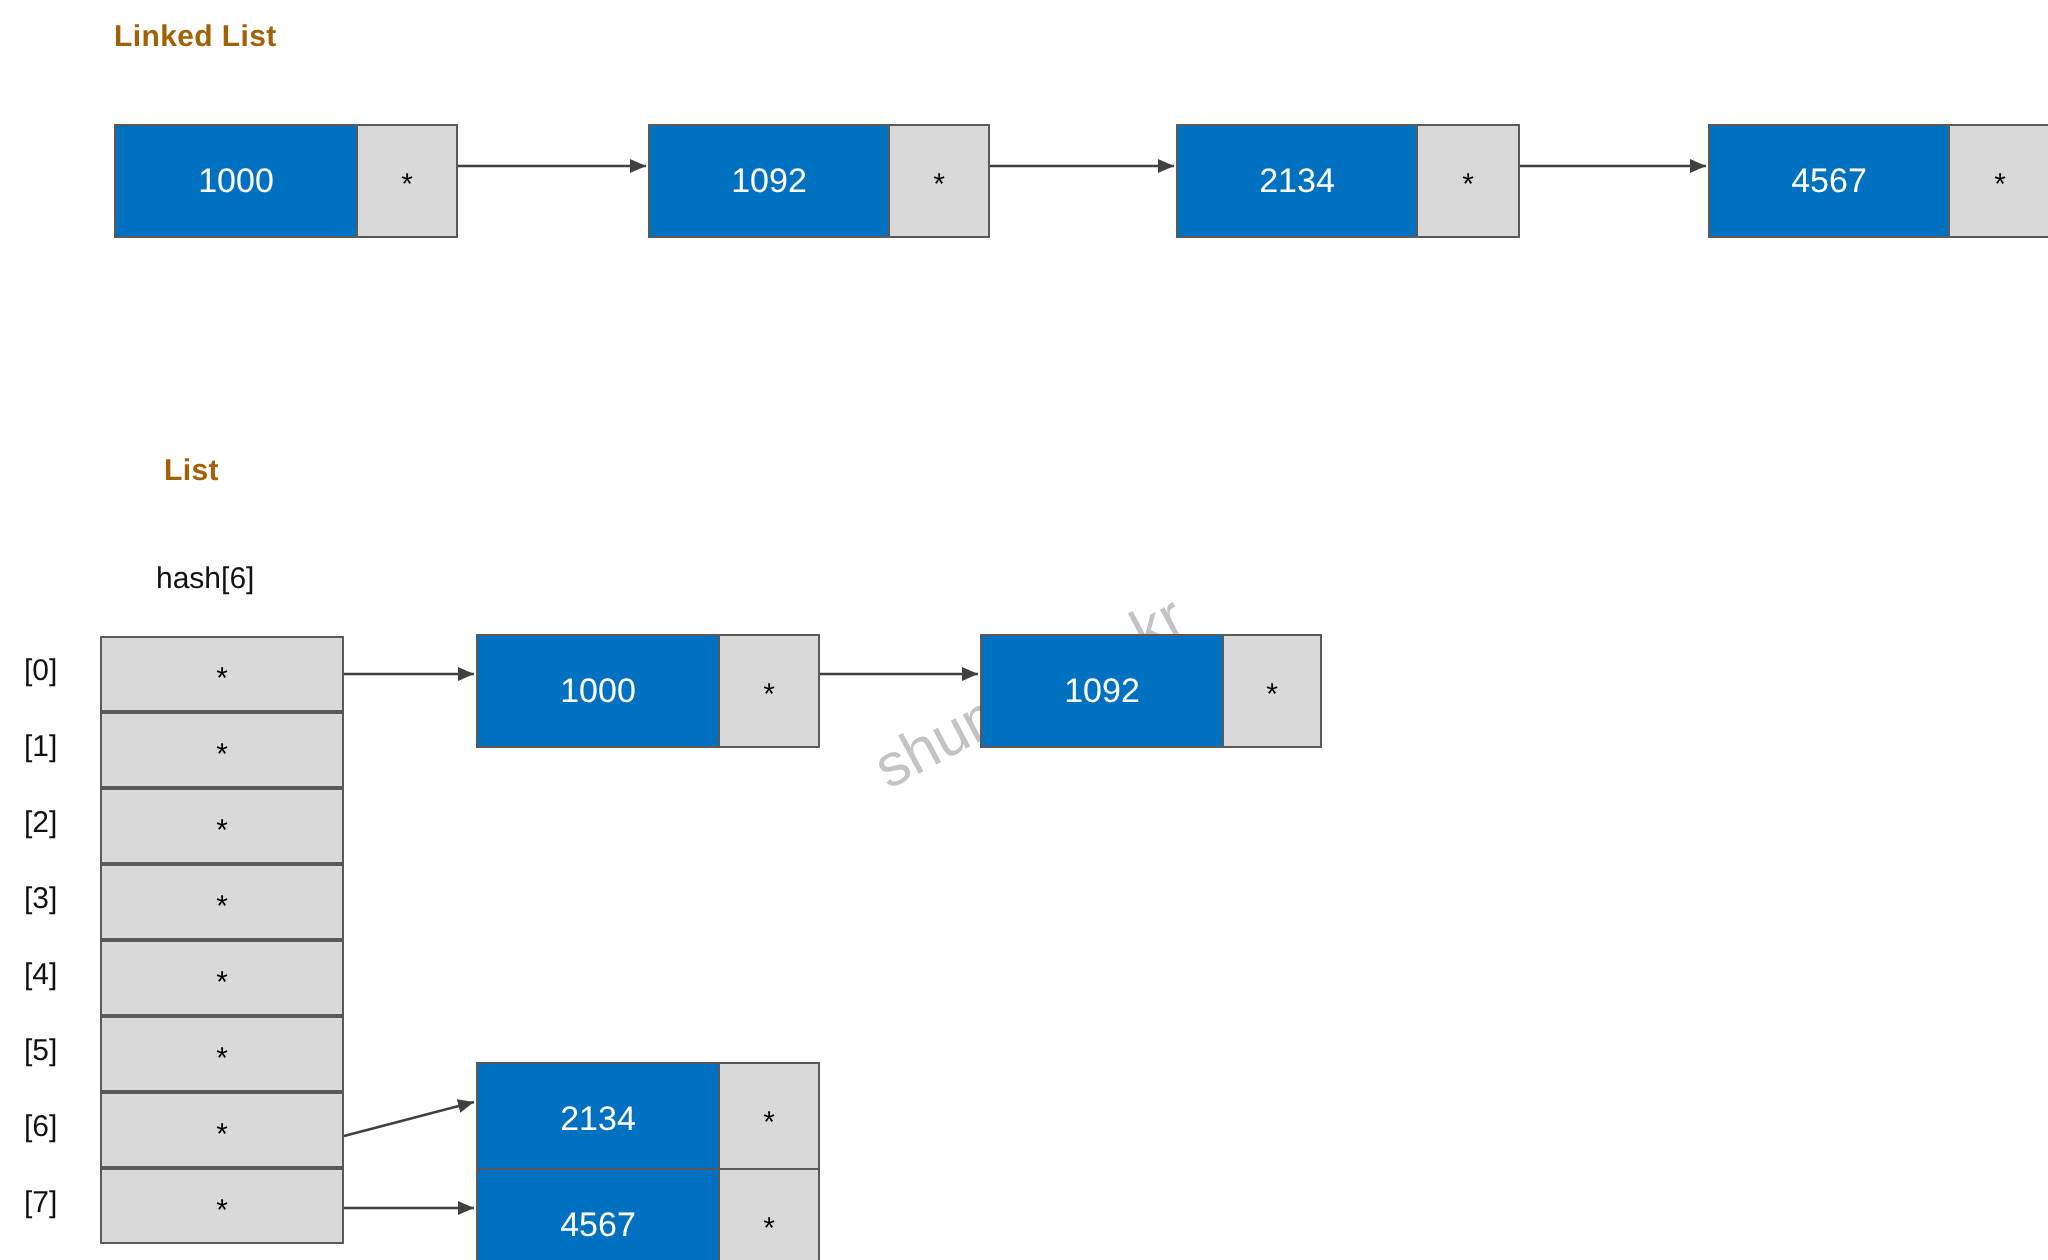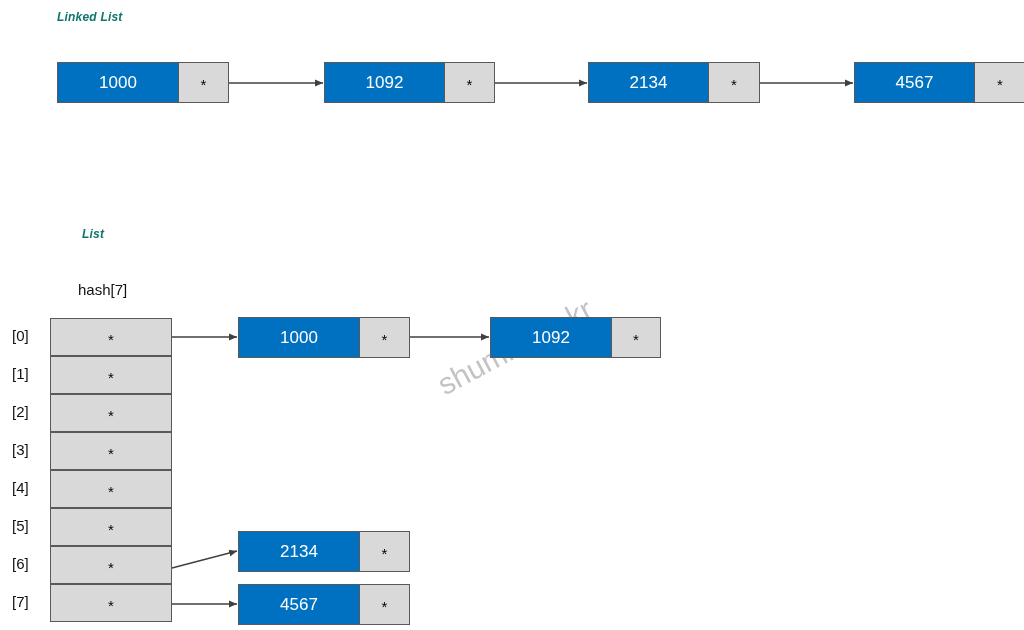--- a/index.html
+++ b/index.html
@@ -18,40 +18,39 @@
   .canvas {
     position: absolute;
     left: 0; top: 0;
     width: 1024px;
     height: 630px;
   }
   
   .heading {
     position: absolute;
     font-weight: bold;
-    font-size: 12px;
+    font-size: 15px;
     letter-spacing: .2px;
-    color: #0f766e;
-    white-space: nowrap;
-    font-style: italic;
+    color: #a16207;
+    white-space: nowrap;
   }
   .sublabel {
     position: absolute;
     font-size: 15px;
     font-weight: normal;
     color: #111111;
     white-space: nowrap;
   }
   
   .node {
     position: absolute;
     display: flex;
     box-sizing: border-box;
     border: 1px solid #595959;
-    height: 41px;
+    height: 57px;
   }
   .node .val {
     box-sizing: border-box;
     background: #0070c0;
     color: #ffffff;
     font-size: 17px;
     display: flex;
     align-items: center;
     justify-content: center;
     border-right: 1px solid #595959;
@@ -159,21 +158,21 @@
 
   <div class="node" style="left:854px; top:62px;">
     <div class="val" style="width:120px;">4567</div>
     <div class="ptr" style="width:50px;">
       <span>*</span>
     </div>
   </div>
 
   <div class="heading" style="left:82px; top:227px;">List</div>
 
-  <div class="sublabel" style="left:78px; top:281px;">hash[7]</div>
+  <div class="sublabel" style="left:78px; top:281px;">hash[6]</div>
 
   <div class="idx" style="left:12px; top:327px;">[0]</div>
   <div class="idx" style="left:12px; top:365px;">[1]</div>
   <div class="idx" style="left:12px; top:403px;">[2]</div>
   <div class="idx" style="left:12px; top:441px;">[3]</div>
   <div class="idx" style="left:12px; top:479px;">[4]</div>
   <div class="idx" style="left:12px; top:517px;">[5]</div>
   <div class="idx" style="left:12px; top:555px;">[6]</div>
   <div class="idx" style="left:12px; top:593px;">[7]</div>
 

